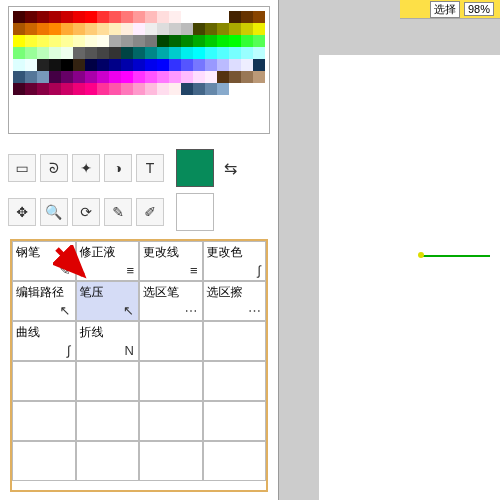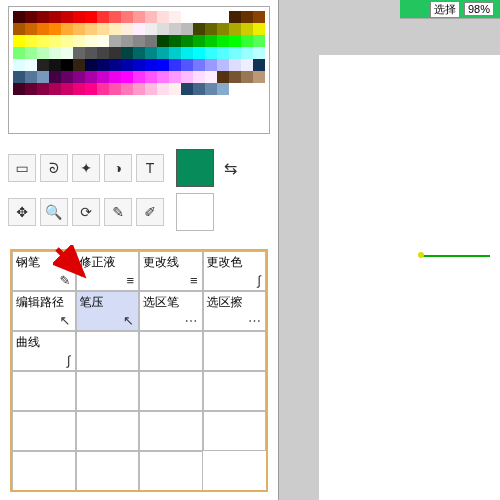--- a/index.html
+++ b/index.html
@@ -7,31 +7,31 @@
 .left{width:278px;height:500px;border-right:1px solid #999;display:flex;flex-direction:column}
 .palette{height:135px;padding:6px 8px 2px 8px;overflow:hidden}
 .palette-inner{border:1px solid #aaa;padding:4px;height:118px;overflow:hidden}
 .swatches{display:flex;flex-wrap:wrap;gap:0}
 .swatch{width:12px;height:12px;border:0}
 .toolrow{padding:6px 8px;display:flex;align-items:center;gap:4px}
 .tool{width:26px;height:26px;border:1px solid #ccc;background:#f6f6f6;display:flex;align-items:center;justify-content:center;font-size:14px;color:#333}
 .tool.plain{border-color:transparent;background:transparent}
 .colorbox{width:36px;height:36px;background:#078b5a;border:1px solid #555;margin-left:8px}
 .swaparrow{font-size:16px;color:#333;margin-left:6px}
-.grid-panel{margin:12px 10px 8px 10px;border:2px solid #e0b060;flex:1;display:flex;flex-direction:column;background:#fff;overflow:hidden}
+.grid-panel{margin:2px 10px 8px 10px;border:2px solid #e0b060;flex:1;display:flex;flex-direction:column;background:#fff;overflow:hidden}
 .grid{display:grid;grid-template-columns:repeat(4,1fr);grid-auto-rows:40px}
 .cell{border:1px solid #bbb;display:flex;flex-direction:column;align-items:flex-start;justify-content:flex-start;padding:2px 3px;font-size:12px;color:#000;position:relative}
 .cell.sel{background:#d5dcf6}
 .cell .ico{position:absolute;bottom:2px;right:4px;font-size:13px;color:#333}
 .right{flex:1;background:#ccc;position:relative}
 .canvas{position:absolute;left:40px;top:55px;right:-30px;bottom:-30px;background:#fff;box-shadow:2px 2px 0 #888}
 .greenline{position:absolute;top:255px;left:420px;width:70px;height:2px;background:#0a0}
 .yellowdot{position:absolute;top:252px;left:418px;width:6px;height:6px;border-radius:50%;background:#dd0}
 .arrow{position:absolute;left:53px;top:245px;width:40px;height:40px;pointer-events:none;z-index:10}
-.topbar{position:absolute;top:0;left:400px;right:0;height:18px;background:#22c55e;border-bottom:1px solid #aaa;display:flex;align-items:center;justify-content:flex-end;padding:0 6px;gap:4px;font-size:11px}
+.topbar{position:absolute;top:0;left:400px;right:0;height:18px;background:#fde047;border-bottom:1px solid #aaa;display:flex;align-items:center;justify-content:flex-end;padding:0 6px;gap:4px;font-size:11px}
 .topbtn{border:1px solid #888;background:#fff;padding:0 3px;font-size:11px}
 </style>
 </head>
 <body>
 
 <div class="app">
   <div class="left">
     <div class="palette">
       <div class="palette-inner">
         <div class="swatches" id="swatches">
@@ -230,20 +230,24 @@
             <span class="ico">⋯</span>
           </div>
           <div class="cell">
             <span>选区擦</span>
             <span class="ico">⋯</span>
           </div>
           <div class="cell">
             <span>曲线</span>
             <span class="ico">∫</span>
           </div>
+          <div class="cell">
+            <span>折线</span>
+            <span class="ico">N</span>
+          </div>
           <div class="cell"></div>
           <div class="cell"></div>
           <div class="cell"></div>
           <div class="cell"></div>
           <div class="cell"></div>
           <div class="cell"></div>
           <div class="cell"></div>
           <div class="cell"></div>
           <div class="cell"></div>
           <div class="cell"></div>

